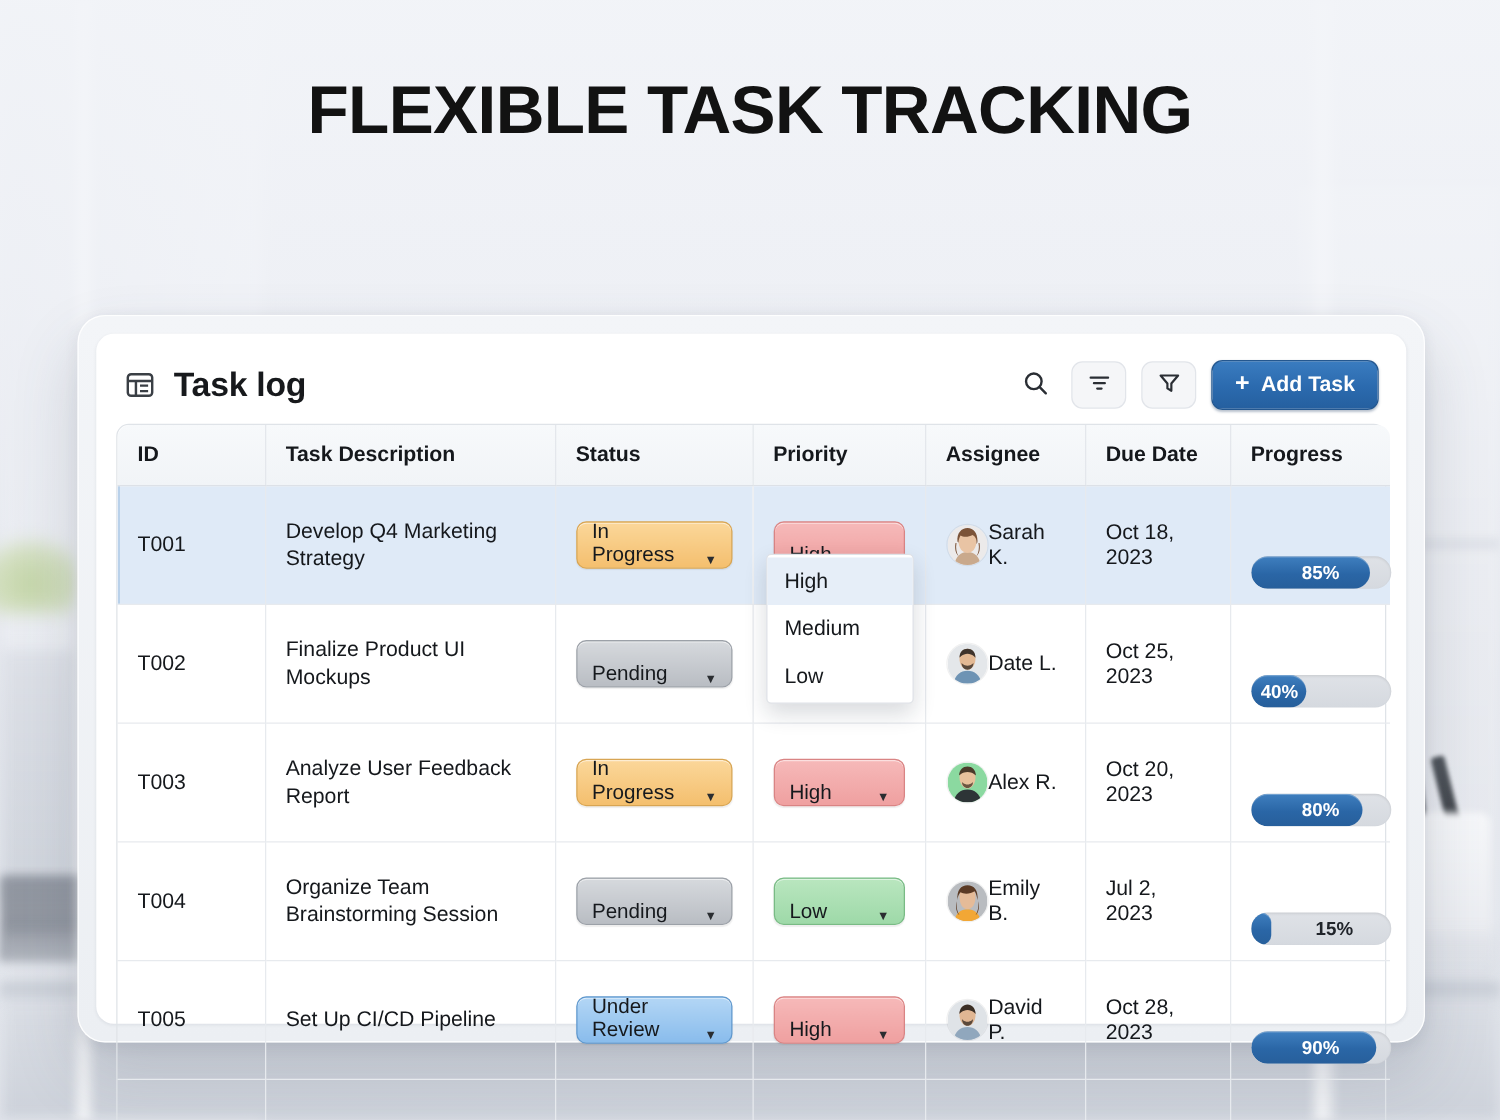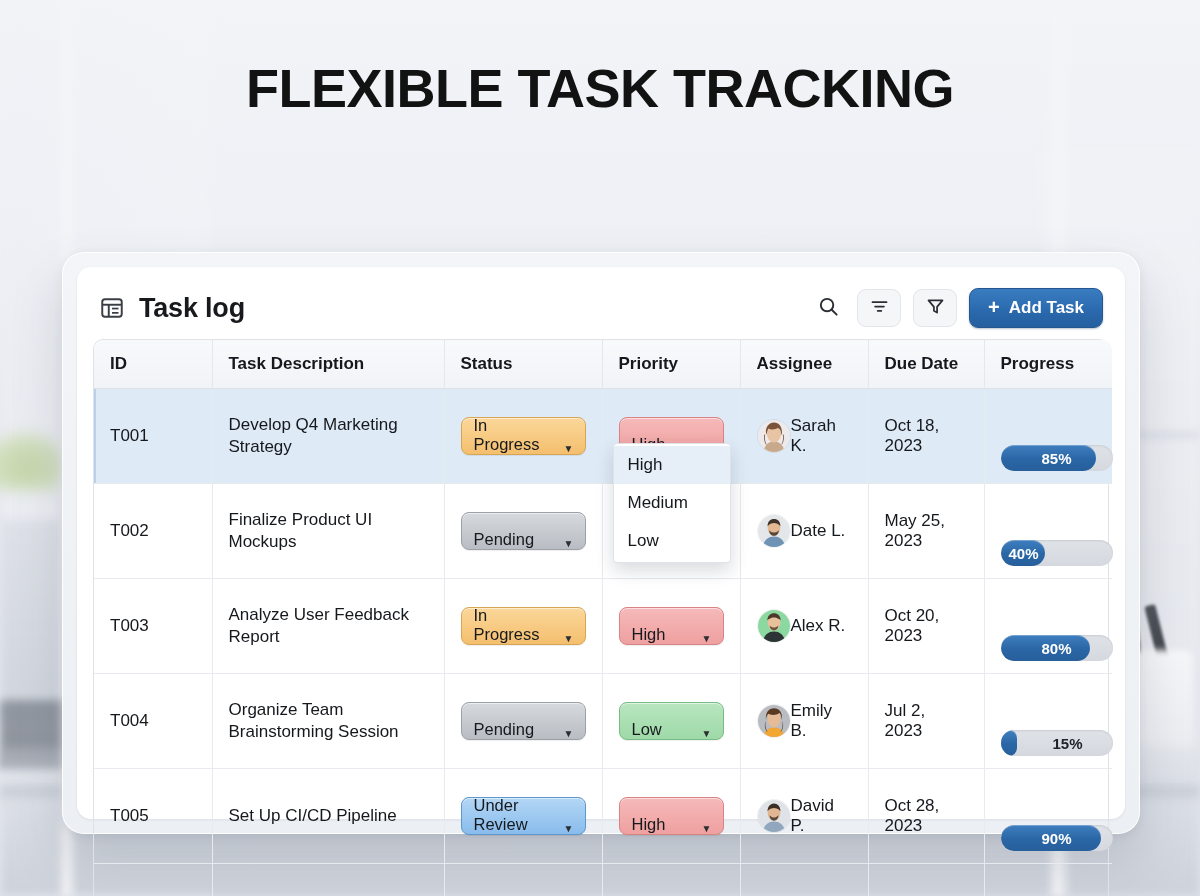--- a/index.html
+++ b/index.html
@@ -392,21 +392,21 @@
                       <rect width="40" height="40" fill="#e4e7ea"></rect>
                     <path d="M6 40c1.5-9 7-13 14-13s12.5 4 14 13z" fill="#6e93b4"></path>
                     <path d="M12 15c0-6 3.5-10 8-10s8 4 8 10-3.5 11-8 11-8-5-8-11z" fill="#e3b994"></path>
                     <path d="M12 14c0-6 3.5-9 8-9s8 3 8 9c0 0-3-4-8-4s-8 4-8 4z" fill="#3f342c"></path>
                     <path d="M14 19c0 4 2.5 7 6 7s6-3 6-7c0 0-2 3-6 3s-6-3-6-3z" fill="#3f342c" opacity=".85"></path>
                   </svg>
                 </div>
                 <span>Date L.</span>
               </div>
             </td>
-            <td>May 25, 2023</td>
+            <td>Oct 25, 2023</td>
             <td>
               <div class="progress">
                 <div class="fill" style="width:40%"></div>
                 <div class="plabel" style="justify-content:flex-start;padding-left:8px">40%</div>
               </div>
             </td>
           </tr>
 
           <tr>
             <td>T003</td>

